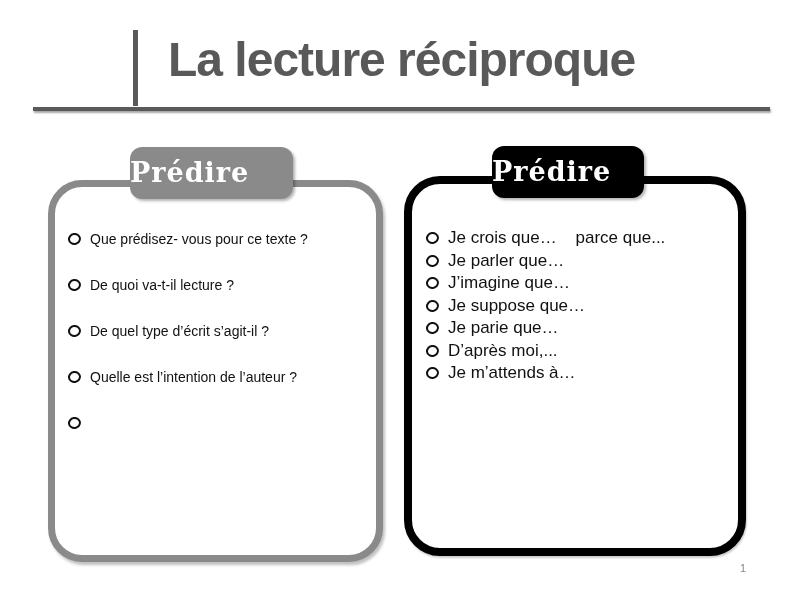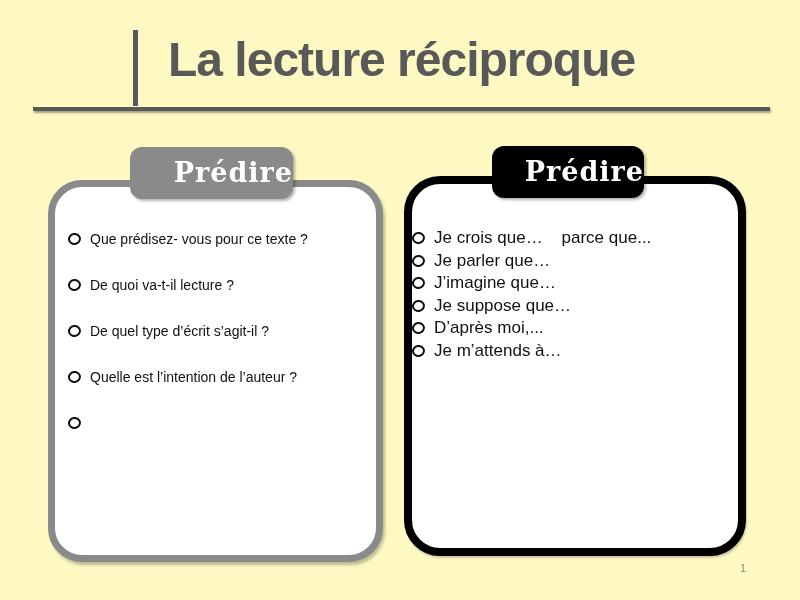--- a/index.html
+++ b/index.html
@@ -1,17 +1,17 @@
 <!DOCTYPE html>
 <html><head>
 <meta charset="utf-8">
 <style>
   html,body{margin:0;padding:0;background:#e9e9e9;}
   .slide{
-    position:relative;width:800px;height:600px;background:#fef9c3;
+    position:relative;width:800px;height:600px;background:#ffffff;
     font-family:"Liberation Sans", sans-serif;color:#111;overflow:hidden;
   }
   
   .accent-bar{
     position:absolute;left:133px;top:30px;width:5px;height:76px;background:#595959;
   }
   .slide-title{
     position:absolute;left:168px;top:32px;width:610px;
     font-size:48px;font-weight:bold;color:#595959;letter-spacing:-1px;
     white-space:nowrap;
@@ -29,21 +29,21 @@
   }
   .panel-right{
     left:404px;top:176px;width:326px;height:364px;
     border:8px solid #000;
     box-shadow:1px 2px 2px rgba(0,0,0,.2);
     border-radius:36px;
   }
   .tab{
     position:absolute;z-index:3;border-radius:12px;
     color:#fff;font-family:"DejaVu Serif", serif;font-weight:bold;
-    font-size:27px;text-align:right;letter-spacing:1px;
+    font-size:27px;text-align:left;letter-spacing:1px;
   }
   .tab-left{
     left:130px;top:147px;width:163px;height:52px;line-height:52px;
     background:#8a8a8a;box-shadow:2px 2px 3px rgba(0,0,0,.3);
   }
   .tab-right{
     left:492px;top:146px;width:152px;height:52px;line-height:52px;
     background:#000;box-shadow:2px 2px 3px rgba(0,0,0,.3);
   }
   
@@ -52,21 +52,21 @@
     border:2.2px solid #111;border-radius:50%;
     margin-right:9px;transform:rotate(-8deg);vertical-align:-1px;
   }
   .list-left{
     position:absolute;left:68px;top:228px;width:268px;z-index:2;
     font-size:14px;line-height:22px;
   }
   .list-left p{margin:0 0 24px 0;}
   .list-left p.hang{padding-left:12px;text-indent:-12px;}
   .list-right{
-    position:absolute;left:412px;top:227px;width:292px;z-index:2;
+    position:absolute;left:426px;top:227px;width:292px;z-index:2;
     font-size:17px;line-height:22.5px;
   }
   .list-right p{margin:0;white-space:nowrap;}
   
   .page-number{
     position:absolute;left:740px;top:562px;font-size:11px;color:#888;
   }
 </style>
 </head>
 <body>
@@ -87,18 +87,19 @@
     <p class="hang"><span class="blt"></span></p>
   </div>
 
   <div class="tab tab-right">Prédire</div>
   <div class="panel panel-right"></div>
   <div class="list-right">
     <p><span class="blt"></span><span>Je crois que…&nbsp;&nbsp;&nbsp;&nbsp;parce que...</span></p>
     <p><span class="blt"></span><span>Je parler que…</span></p>
     <p><span class="blt"></span><span>J’imagine que…</span></p>
     <p><span class="blt"></span><span>Je suppose que…</span></p>
+    <p><span class="blt"></span><span>Je parie que…</span></p>
     <p><span class="blt"></span><span>D’après moi,...</span></p>
     <p><span class="blt"></span><span>Je m’attends à…</span></p>
   </div>
 
   <div class="page-number">1</div>
 </div>
 
 </body></html>

